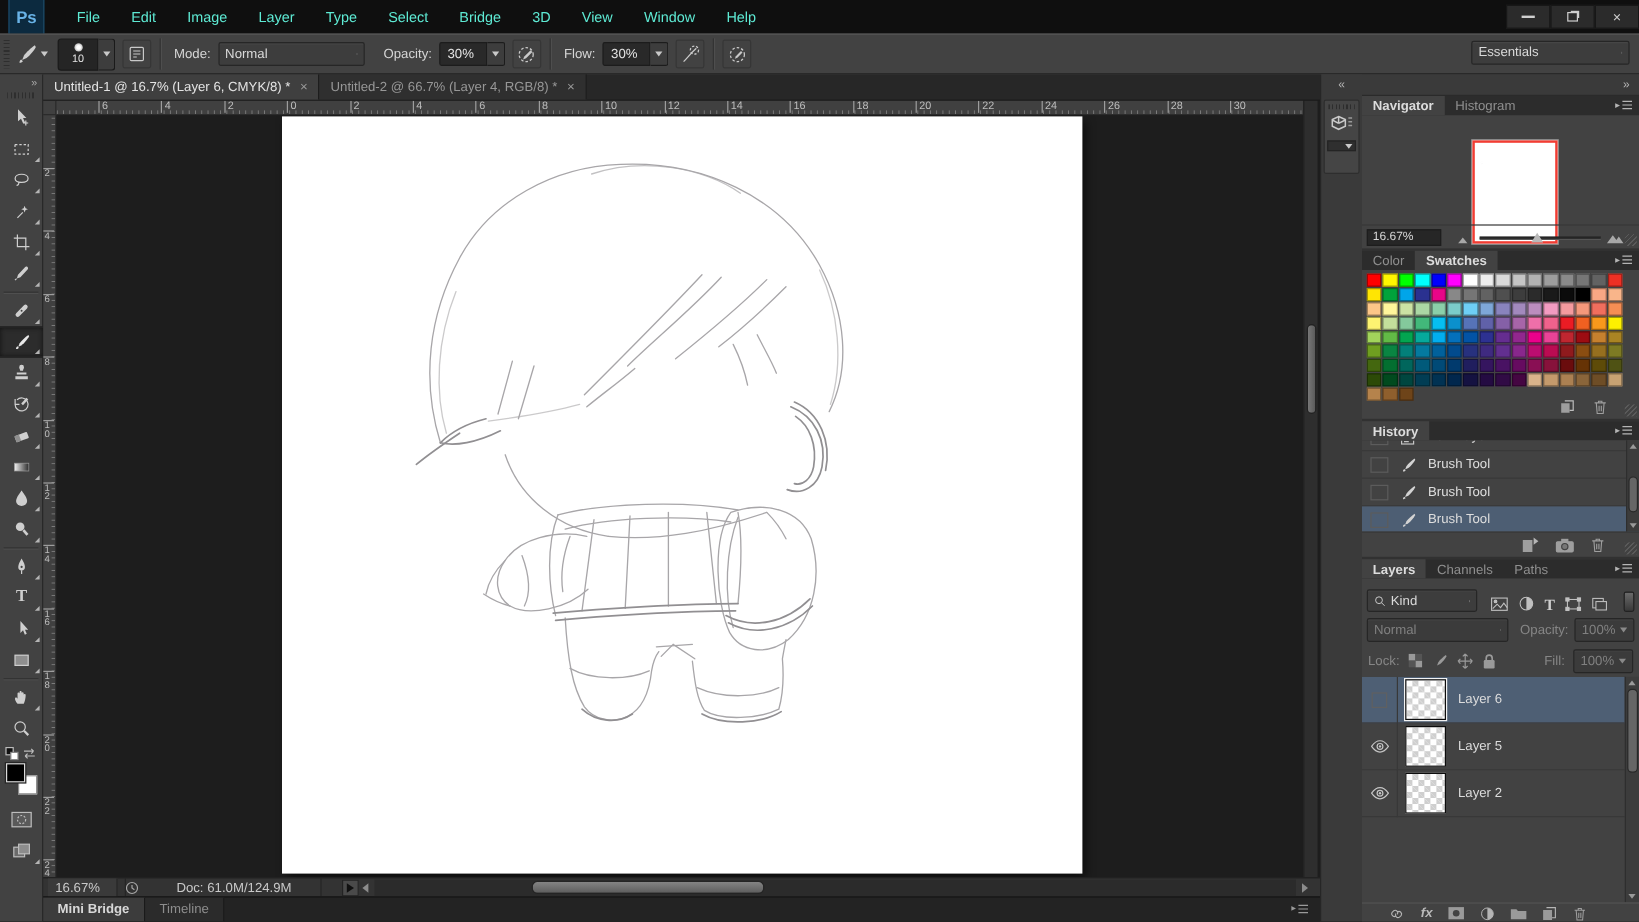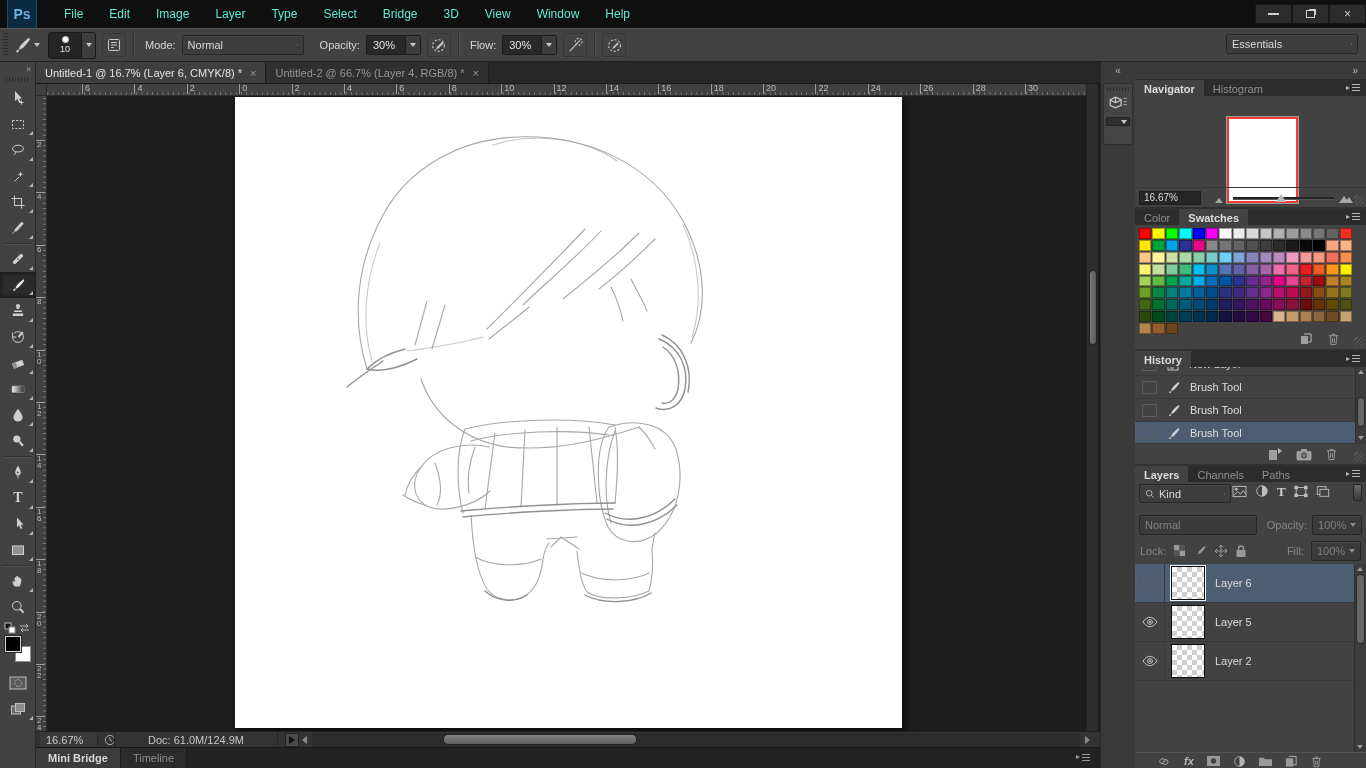--- a/index.html
+++ b/index.html
@@ -86,22 +86,22 @@
     width:9px;word-break:break-all;padding-left:1px;}
   .viewport{position:absolute;left:11px;top:12px;width:1039px;height:635px;background:#1d1d1d;overflow:hidden;}
   .canvas{position:absolute;left:188px;top:1px;width:667px;height:631px;background:#fff;box-shadow:3px 4px 8px rgba(0,0,0,.6);}
   .vscroll{position:absolute;left:1050px;top:0;width:12px;height:647px;background:#2e2e2e;border-left:1px solid #222;}
   .vthumb{position:absolute;left:2px;top:186px;width:8px;height:75px;border-radius:4px;
     background:linear-gradient(to right,#777,#5a5a5a);border:1px solid #222;}
   .statusrow{position:absolute;left:0;top:647px;width:1064px;height:16px;background:#333;border-top:1px solid #1e1e1e;
     font-size:11px;color:#c9c9c9;}
   .zoomfield{position:absolute;left:4px;top:0;width:58px;height:16px;line-height:16px;padding-left:6px;background:#3a3a3a;border-right:1px solid #252525;}
   .clockbtn{position:absolute;left:66px;top:1px;width:16px;height:14px;display:flex;align-items:center;justify-content:center;}
-  .docbox{position:absolute;left:78px;top:0;width:164px;height:16px;line-height:16px;text-align:center;
-    border-left:1px solid #252525;border-right:1px solid #252525;}
+  .docbox{position:absolute;left:68px;top:0;width:164px;height:16px;line-height:16px;text-align:left;
+    border-left:1px solid #252525;border-right:1px solid #252525;padding-left:42px;}
   .playbtn{position:absolute;left:249px;top:1px;width:14px;height:14px;background:#4a4a4a;border:1px solid #232323;
     display:flex;align-items:center;justify-content:center;}
   .playtri{width:0;height:0;border-top:4px solid transparent;border-bottom:4px solid transparent;border-left:6px solid #101010;}
   .sarrowL{position:absolute;left:266px;top:4px;width:0;height:0;border-top:4px solid transparent;border-bottom:4px solid transparent;border-right:5px solid #8c8c8c;}
   .sarrowR{position:absolute;left:1049px;top:4px;width:0;height:0;border-top:4px solid transparent;border-bottom:4px solid transparent;border-left:5px solid #8c8c8c;}
   .htrack{position:absolute;left:276px;top:1px;width:768px;height:14px;background:#2b2b2b;}
   .hthumb{position:absolute;left:131px;top:1px;width:194px;height:11px;border-radius:5px;
     background:linear-gradient(to bottom,#838383,#5e5e5e);border:1px solid #242424;}
   .minibar{position:absolute;left:0;top:663px;right:0;bottom:0;background:#232323;border-top:1px solid #161616;display:flex;align-items:stretch;}
   .mbtab{padding:0 12px;display:flex;align-items:center;font-size:11px;color:#8d8d8d;background:#2b2b2b;border-right:1px solid #1a1a1a;}
@@ -153,21 +153,21 @@
   .hlabel{font-size:11px;color:#dedede;}
   .hscroll{position:absolute;right:0;top:16px;width:11px;height:76px;background:#3c3c3c;border-left:1px solid #2e2e2e;}
   .hsthumb{position:absolute;left:1px;top:30px;width:8px;height:30px;background:#666;border-radius:4px;border:1px solid #282828;}
   .scarr{position:absolute;left:2px;width:0;height:0;border-left:3px solid transparent;border-right:3px solid transparent;}
   .scarr.up{top:3px;border-bottom:4px solid #9a9a9a;}
   .scarr.dn{bottom:3px;border-top:4px solid #9a9a9a;}
   .histfoot{position:absolute;left:0;bottom:0;width:231px;height:21px;border-top:1px solid #383838;display:flex;align-items:center;justify-content:flex-end;gap:13px;padding-right:28px;}
 
   
   .layerspanel{top:404px;bottom:0;}
-  .lfilter{position:absolute;left:0;top:18px;width:231px;height:26px;display:flex;align-items:flex-start;padding:0 4px;gap:1px;}
+  .lfilter{position:absolute;left:0;top:18px;width:231px;height:26px;display:flex;align-items:flex-end;padding:0 4px;gap:11px;}
   .kindcombo{width:92px;height:19px;gap:4px;}
   .lficons{display:flex;gap:8px;align-items:center;}
   .ltoggle{margin-left:auto;width:9px;height:17px;background:linear-gradient(to bottom,#6a6a6a,#383838);border:1px solid #222;border-radius:2px;}
   .lblend{position:absolute;left:0;top:46px;width:231px;height:25px;display:flex;align-items:center;padding:0 4px;}
   .lrowlock{position:absolute;left:0;top:72px;width:231px;height:25px;display:flex;align-items:center;padding:0 5px;gap:7px;}
   .dim{color:#868686;}
   .combo.dis{color:#808080;background:#3b3b3b;}
   .llist{position:absolute;left:0;top:98px;width:219px;height:188px;overflow:hidden;background:#424242;}
   .lrow{height:39px;display:flex;align-items:center;border-bottom:1px solid #383838;background:#424242;}
   .lrow.selected{background:#4e5f74;}

